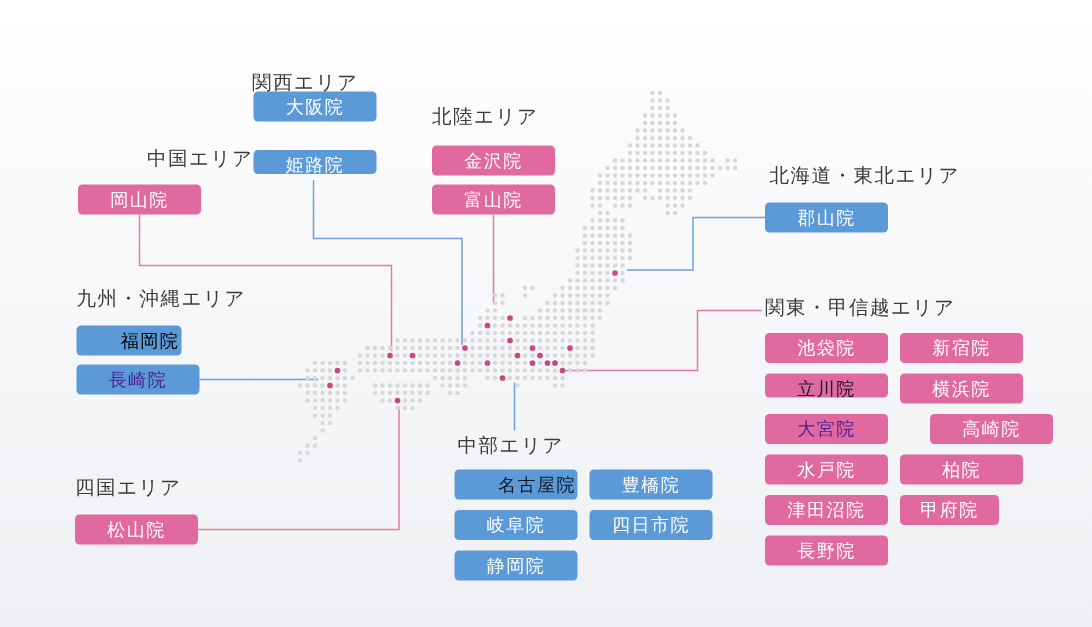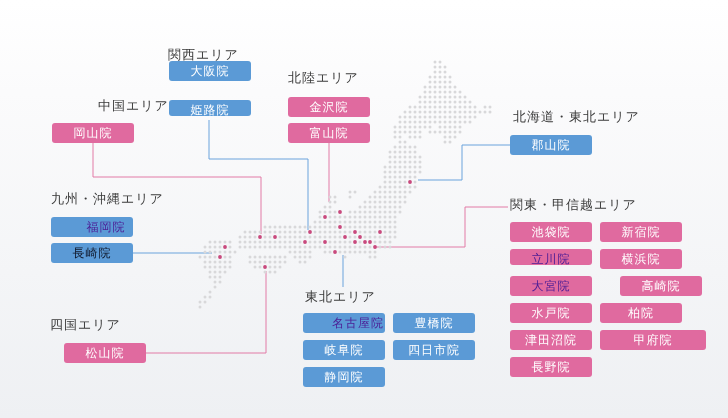--- a/index.html
+++ b/index.html
@@ -627,36 +627,36 @@
       <div class="clinic-btn" style="left: 169px; top: 61px; width: 82px; height: 20px; line-height: 20px; background: rgb(91, 154, 214); color: rgb(255, 255, 255);">大阪院</div>
       <div class="clinic-btn" style="left: 169px; top: 100px; width: 82px; height: 16px; line-height: 20px; background: rgb(91, 154, 214); color: rgb(255, 255, 255);">姫路院</div>
       <div class="region-title" style="left: 288px; top: 71px; color: rgb(58, 58, 58);">北陸エリア</div>
       <div class="clinic-btn" style="left: 288px; top: 97px; width: 82px; height: 20px; line-height: 20px; background: rgb(224, 106, 159); color: rgb(255, 255, 255);">金沢院</div>
       <div class="clinic-btn" style="left: 288px; top: 123px; width: 82px; height: 20px; line-height: 20px; background: rgb(224, 106, 159); color: rgb(255, 255, 255);">富山院</div>
       <div class="region-title" style="left: 62px; top: 99px; color: rgb(58, 58, 58); margin-left: 36px;">中国エリア</div>
       <div class="clinic-btn" style="left: 52px; top: 123px; width: 82px; height: 20px; line-height: 20px; background: rgb(224, 106, 159); color: rgb(255, 255, 255);">岡山院</div>
       <div class="region-title" style="left: 513px; top: 110px; color: rgb(58, 58, 58);">北海道・東北エリア</div>
       <div class="clinic-btn" style="left: 510px; top: 135px; width: 82px; height: 20px; line-height: 20px; background: rgb(91, 154, 214); color: rgb(255, 255, 255);">郡山院</div>
       <div class="region-title" style="left: 51px; top: 192px; color: rgb(58, 58, 58);">九州・沖縄エリア</div>
-      <div class="clinic-btn" style="left: 51px; top: 217px; width: 82px; height: 20px; line-height: 20px; background: rgb(91, 154, 214); color: #4c1d95; padding-left: 28px;">福岡院</div>
-      <div class="clinic-btn" style="left: 51px; top: 243px; width: 82px; height: 20px; line-height: 20px; background: rgb(91, 154, 214); color: #0f172a;">長崎院</div>
+      <div class="clinic-btn" style="left: 51px; top: 217px; width: 70px; height: 20px; line-height: 20px; background: rgb(91, 154, 214); color: #000000; padding-left: 28px;">福岡院</div>
+      <div class="clinic-btn" style="left: 51px; top: 243px; width: 82px; height: 20px; line-height: 20px; background: rgb(91, 154, 214); color: #4c1d95;">長崎院</div>
       <div class="region-title" style="left: 510px; top: 198px; color: rgb(58, 58, 58); text-align: right;">関東・甲信越エリア</div>
       <div class="clinic-btn" style="left: 510px; top: 222px; width: 82px; height: 20px; line-height: 20px; background: rgb(224, 106, 159); color: rgb(255, 255, 255);">池袋院</div>
       <div class="clinic-btn" style="left: 600px; top: 222px; width: 82px; height: 20px; line-height: 20px; background: rgb(224, 106, 159); color: rgb(255, 255, 255);">新宿院</div>
-      <div class="clinic-btn" style="left: 510px; top: 249px; width: 82px; height: 16px; line-height: 20px; background: rgb(224, 106, 159); color: #4c1d95;">立川院</div>
+      <div class="clinic-btn" style="left: 510px; top: 249px; width: 82px; height: 16px; line-height: 20px; background: rgb(224, 106, 159); color: #0f172a;">立川院</div>
       <div class="clinic-btn" style="left: 600px; top: 249px; width: 82px; height: 20px; line-height: 20px; background: rgb(224, 106, 159); color: rgb(255, 255, 255);">横浜院</div>
       <div class="clinic-btn" style="left: 510px; top: 276px; width: 82px; height: 20px; line-height: 20px; background: rgb(224, 106, 159); color: #4c1d95;">大宮院</div>
       <div class="clinic-btn" style="left: 600px; top: 276px; width: 82px; height: 20px; line-height: 20px; background: rgb(224, 106, 159); color: rgb(255, 255, 255); margin-left: 20px;">高崎院</div>
       <div class="clinic-btn" style="left: 510px; top: 303px; width: 82px; height: 20px; line-height: 20px; background: rgb(224, 106, 159); color: rgb(255, 255, 255);">水戸院</div>
       <div class="clinic-btn" style="left: 600px; top: 303px; width: 82px; height: 20px; line-height: 20px; background: rgb(224, 106, 159); color: rgb(255, 255, 255);">柏院</div>
       <div class="clinic-btn" style="left: 510px; top: 330px; width: 82px; height: 20px; line-height: 20px; background: rgb(224, 106, 159); color: rgb(255, 255, 255);">津田沼院</div>
-      <div class="clinic-btn" style="left: 600px; top: 330px; width: 106px; height: 20px; line-height: 20px; background: rgb(224, 106, 159); color: rgb(255, 255, 255);">甲府院</div>
+      <div class="clinic-btn" style="left: 600px; top: 330px; width: 66px; height: 20px; line-height: 20px; background: rgb(224, 106, 159); color: rgb(255, 255, 255);">甲府院</div>
       <div class="clinic-btn" style="left: 510px; top: 357px; width: 82px; height: 20px; line-height: 20px; background: rgb(224, 106, 159); color: rgb(255, 255, 255);">長野院</div>
       <div class="region-title" style="left: 50px; top: 318px; color: rgb(58, 58, 58);">四国エリア</div>
-      <div class="clinic-btn" style="left: 50px; top: 343px; width: 82px; height: 20px; line-height: 20px; background: rgb(224, 106, 159); color: rgb(255, 255, 255); margin-left: 14px;">松山院</div>
-      <div class="region-title" style="left: 305px; top: 290px; color: rgb(58, 58, 58);">東北エリア</div>
-      <div class="clinic-btn" style="left: 303px; top: 313px; width: 82px; height: 20px; line-height: 20px; background: rgb(91, 154, 214); color: #4c1d95; padding-left: 28px;">名古屋院</div>
+      <div class="clinic-btn" style="left: 50px; top: 343px; width: 82px; height: 20px; line-height: 20px; background: rgb(224, 106, 159); color: rgb(255, 255, 255);">松山院</div>
+      <div class="region-title" style="left: 305px; top: 290px; color: rgb(58, 58, 58);">中部エリア</div>
+      <div class="clinic-btn" style="left: 303px; top: 313px; width: 82px; height: 20px; line-height: 20px; background: rgb(91, 154, 214); color: #0f172a; padding-left: 28px;">名古屋院</div>
       <div class="clinic-btn" style="left: 393px; top: 313px; width: 82px; height: 20px; line-height: 20px; background: rgb(91, 154, 214); color: rgb(255, 255, 255);">豊橋院</div>
       <div class="clinic-btn" style="left: 303px; top: 340px; width: 82px; height: 20px; line-height: 20px; background: rgb(91, 154, 214); color: rgb(255, 255, 255);">岐阜院</div>
       <div class="clinic-btn" style="left: 393px; top: 340px; width: 82px; height: 20px; line-height: 20px; background: rgb(91, 154, 214); color: rgb(255, 255, 255);">四日市院</div>
       <div class="clinic-btn" style="left: 303px; top: 367px; width: 82px; height: 20px; line-height: 20px; background: rgb(91, 154, 214); color: rgb(255, 255, 255);">静岡院</div>
     </div>
 </div>
 
 </body></html>

